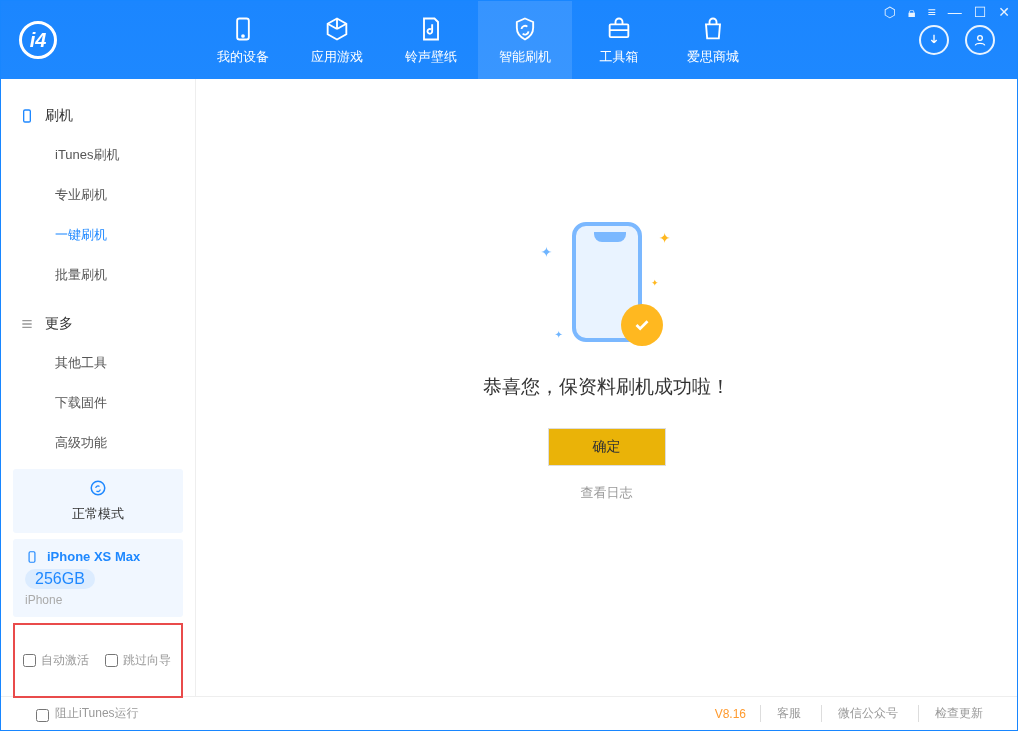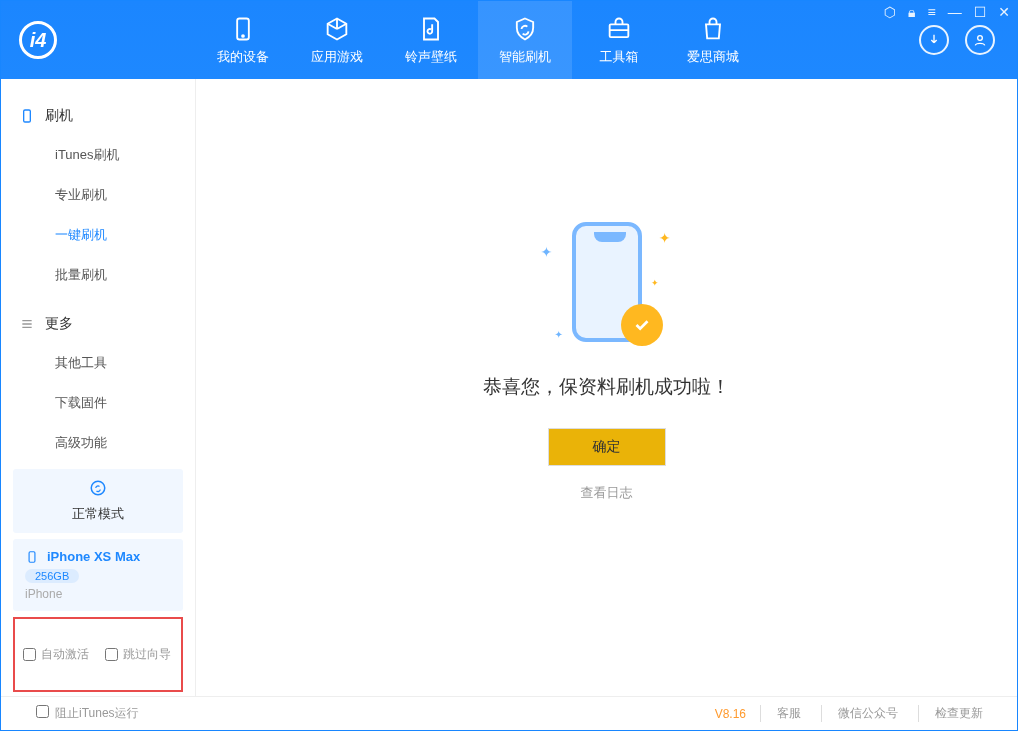--- a/index.html
+++ b/index.html
@@ -21,21 +21,21 @@
 .right-icons .circ { width: 30px; height: 30px; border: 2px solid rgba(255,255,255,.9); border-radius: 50%; display: flex; align-items: center; justify-content: center; color: #fff; cursor: pointer; }
 .body-row { display: flex; height: 617px; }
 .sidebar { width: 195px; border-right: 1px solid #eee; padding-top: 18px; display: flex; flex-direction: column; }
 .side-section-header { display: flex; align-items: center; padding: 10px 18px; font-size: 14px; color: #333; font-weight: 500; gap: 10px; }
 .side-item { padding: 11px 18px 11px 54px; font-size: 13px; color: #555; cursor: pointer; }
 .side-item.active { color: #1e88ff; }
 .side-bottom { margin-top: auto; }
 .mode-box, .device-box { background: #f1f7ff; margin: 6px 12px; border-radius: 3px; padding: 10px 12px; font-size: 13px; flex-direction: column; }
 .mode-box { display: flex; align-items: center; gap: 8px; color: #333; }
 .device-box .dev-name { color: #1e88ff; font-weight: 600; font-size: 13px; display: flex; align-items: center; gap: 8px; }
-.device-box .dev-storage { display: inline-block; background: #dcecff; color: #1e88ff; border-radius: 10px; font-size: 11px; padding: 1px 10px; margin-top: 5px; }
+.device-box .dev-storage { display: inline-block; background: #dcecff; color: #1e88ff; border-radius: 10px; font-size: 16px; padding: 1px 10px; margin-top: 5px; }
 .device-box .dev-type { color: #aaa; font-size: 12px; margin-top: 4px; }
 .options-row { border: 2px solid #e94b4b; margin: 6px 12px 10px 12px; padding: 27px 8px; display: flex; gap: 16px; font-size: 12px; color: #999; }
 .options-row label { display: flex; align-items: center; gap: 5px; cursor: pointer; }
 .content { flex: 1; display: flex; flex-direction: column; align-items: center; justify-content: center; padding-bottom: 60px; }
 .phone-illus { position: relative; width: 120px; height: 140px; margin-bottom: 20px; }
 .phone-shape { width: 70px; height: 120px; border: 4px solid #7bb8ff; border-radius: 14px; background: #e9f3ff; position: absolute; left: 25px; top: 8px; }
 .phone-shape::before { content: ""; position: absolute; top: 6px; left: 18px; width: 32px; height: 10px; background: #7bb8ff; border-radius: 0 0 8px 8px; }
 .check-badge { position: absolute; right: 4px; bottom: 8px; width: 42px; height: 42px; background: #ffb820; border-radius: 50%; display: flex; align-items: center; justify-content: center; }
 .check-badge svg { width: 22px; height: 22px; }
 .spark { position: absolute; color: #ffb820; font-size: 14px; }
@@ -193,21 +193,21 @@
           </svg>
       </div>
     </div>
     <div class="success-msg">恭喜您，保资料刷机成功啦！</div>
     <button class="ok-btn">确定</button>
     <a class="log-link">查看日志</a>
   </div>
 </div>
 
 <div class="footer">
-  <label style="display:flex;align-items:flex-start;gap:6px;padding-left:17px;">
+  <label style="display:flex;align-items:flex-end;gap:6px;padding-left:17px;">
       <input type="checkbox" style="">
       <span>阻止iTunes运行</span>
     </label>
   <span class="ver">V8.16</span>
   <div class="links">
     <span>客服</span>
     <span>微信公众号</span>
     <span>检查更新</span>
   </div>
 </div>

